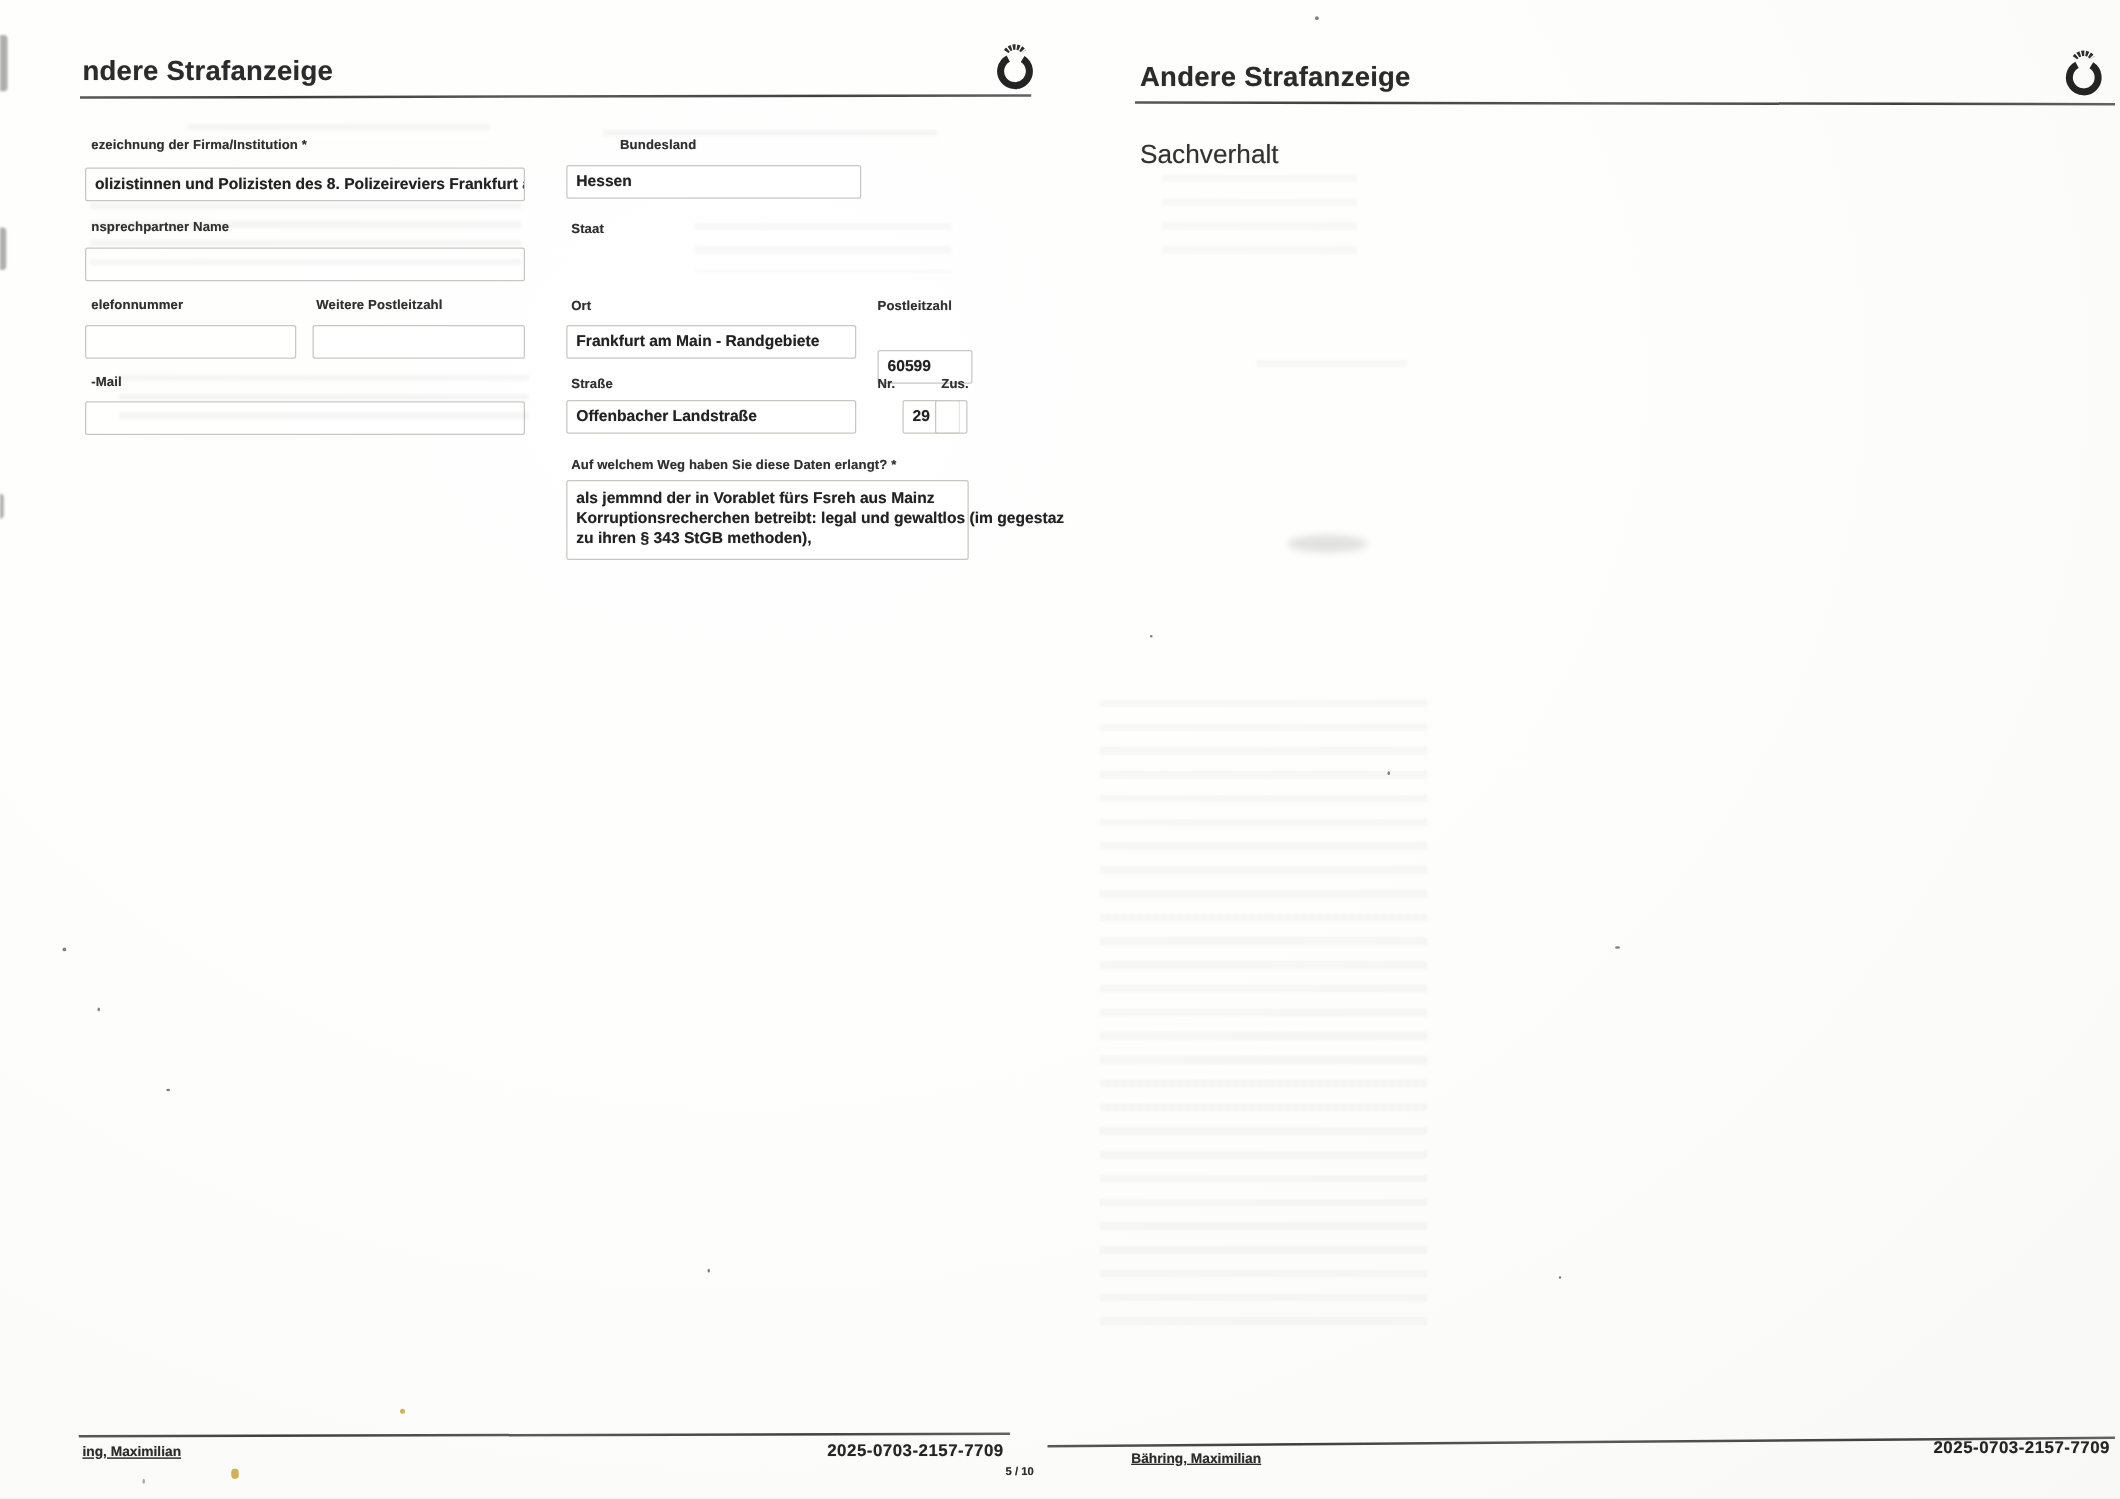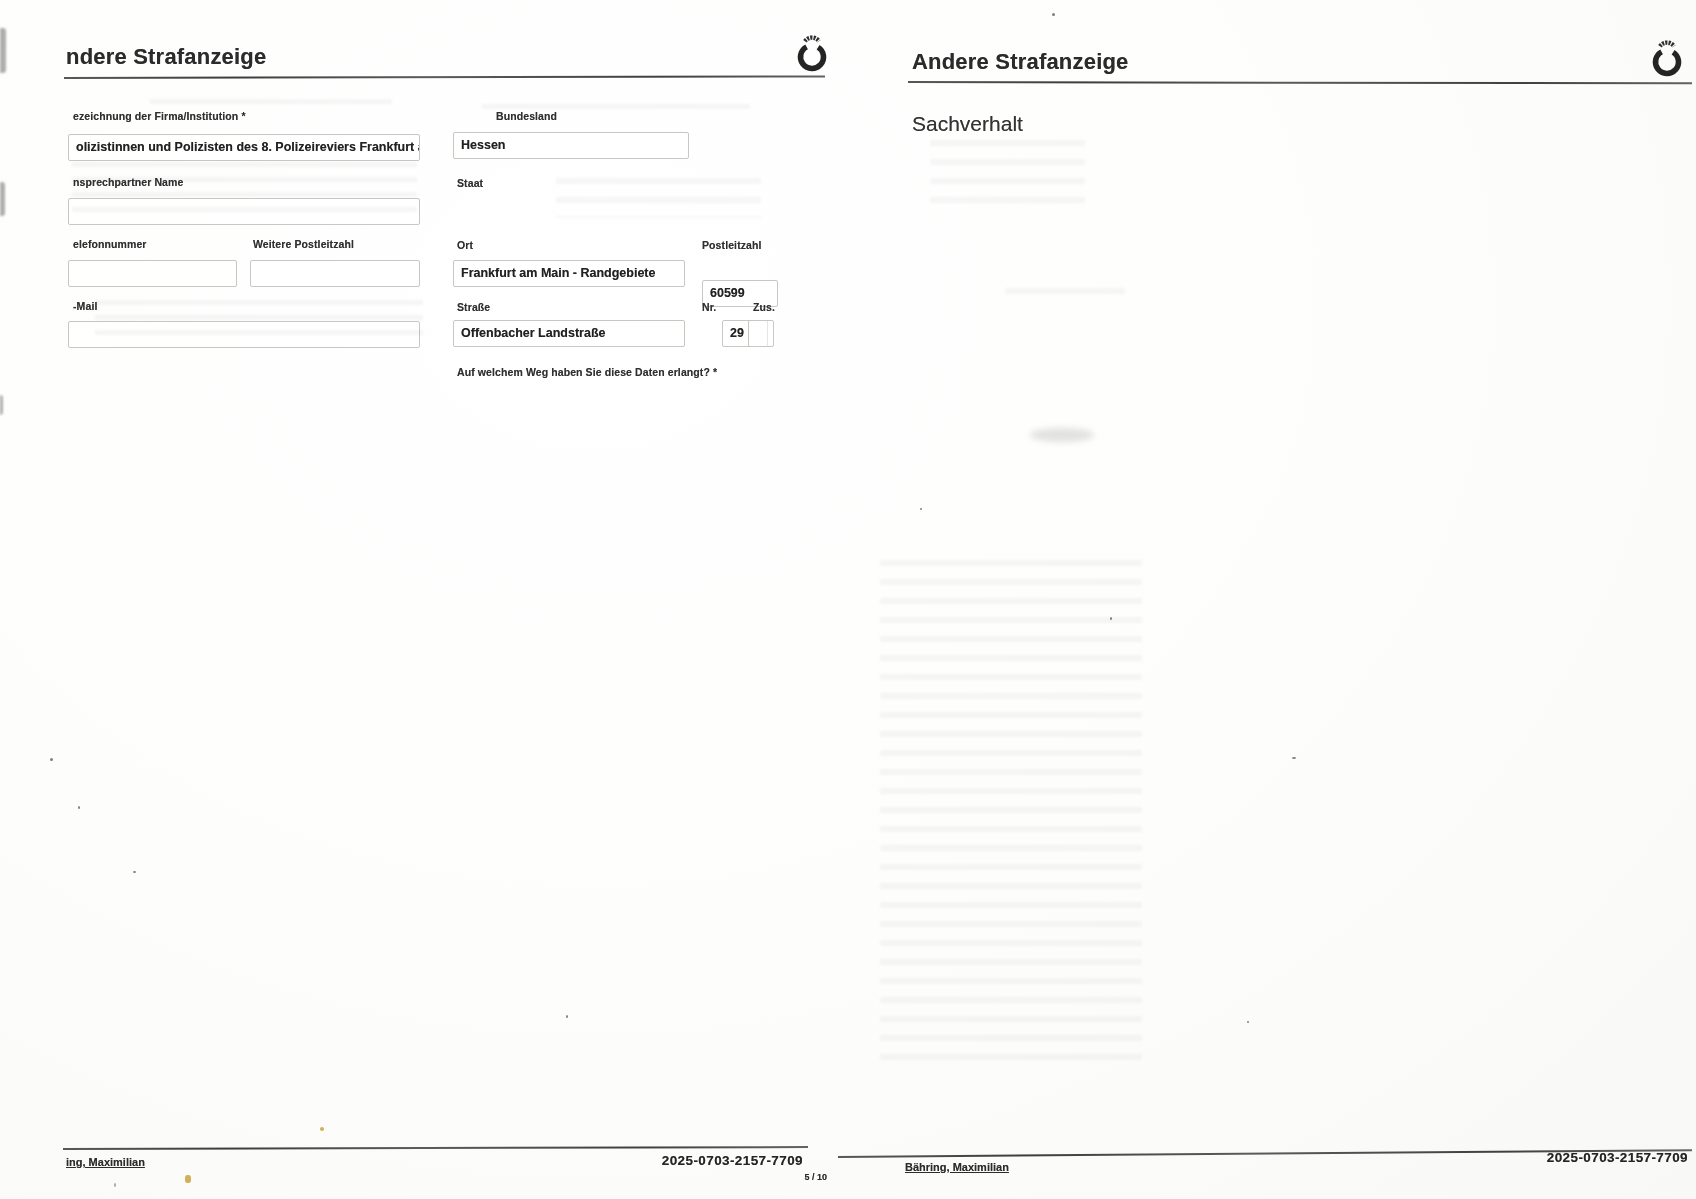--- a/index.html
+++ b/index.html
@@ -92,20 +92,25 @@
   <div class="abs label scan" style="left:702px;top:301px;">Nr.</div>
   <div class="vbox" style="left:698px;top:320px;width:44px;height:25px;margin-left:24px;">
     <span class="vtext scan">29</span>
   </div>
   <div class="abs label scan" style="left:753px;top:301px;">Zus.</div>
   <div class="vbox" style="left:748px;top:320px;width:24px;height:25px;">
     <span class="vtext scan"></span>
   </div>
 
   <div class="abs label scan" style="left:457px;top:366px;">Auf welchem Weg haben Sie diese Daten erlangt? *</div>
+  <div class="vbox answer" style="left:453px;top:384px;width:306px;height:52px;">
+    <div class="scan">als jemmnd der in Vorablet fürs Fsreh aus Mainz</div>
+    <div class="scan">Korruptionsrecherchen betreibt: legal und gewaltlos (im gegestaz</div>
+    <div class="scan">zu ihren § 343 StGB methoden),</div>
+  </div>
 
   <div class="rule" style="left:63px;top:1148px;width:745px;transform:rotate(-0.15deg);transform-origin:left center;"></div>
   <div class="abs footer-name scan" style="left:66px;top:1156px;">ing, Maximilian</div>
   <div class="abs footer-ref scan" style="left:600px;top:1153px;width:203px;">2025-0703-2157-7709</div>
   <div class="abs footer-page scan" style="left:700px;top:1172px;width:127px;">5 / 10</div>
 
   <div class="abs title scan" style="left:912px;top:49px;">Andere Strafanzeige</div>
   <div class="rule" style="left:908px;top:81px;width:784px;transform:rotate(0.1deg);transform-origin:left center;"></div>
 
   <div class="abs logo" style="left:1650px;top:38px;">

